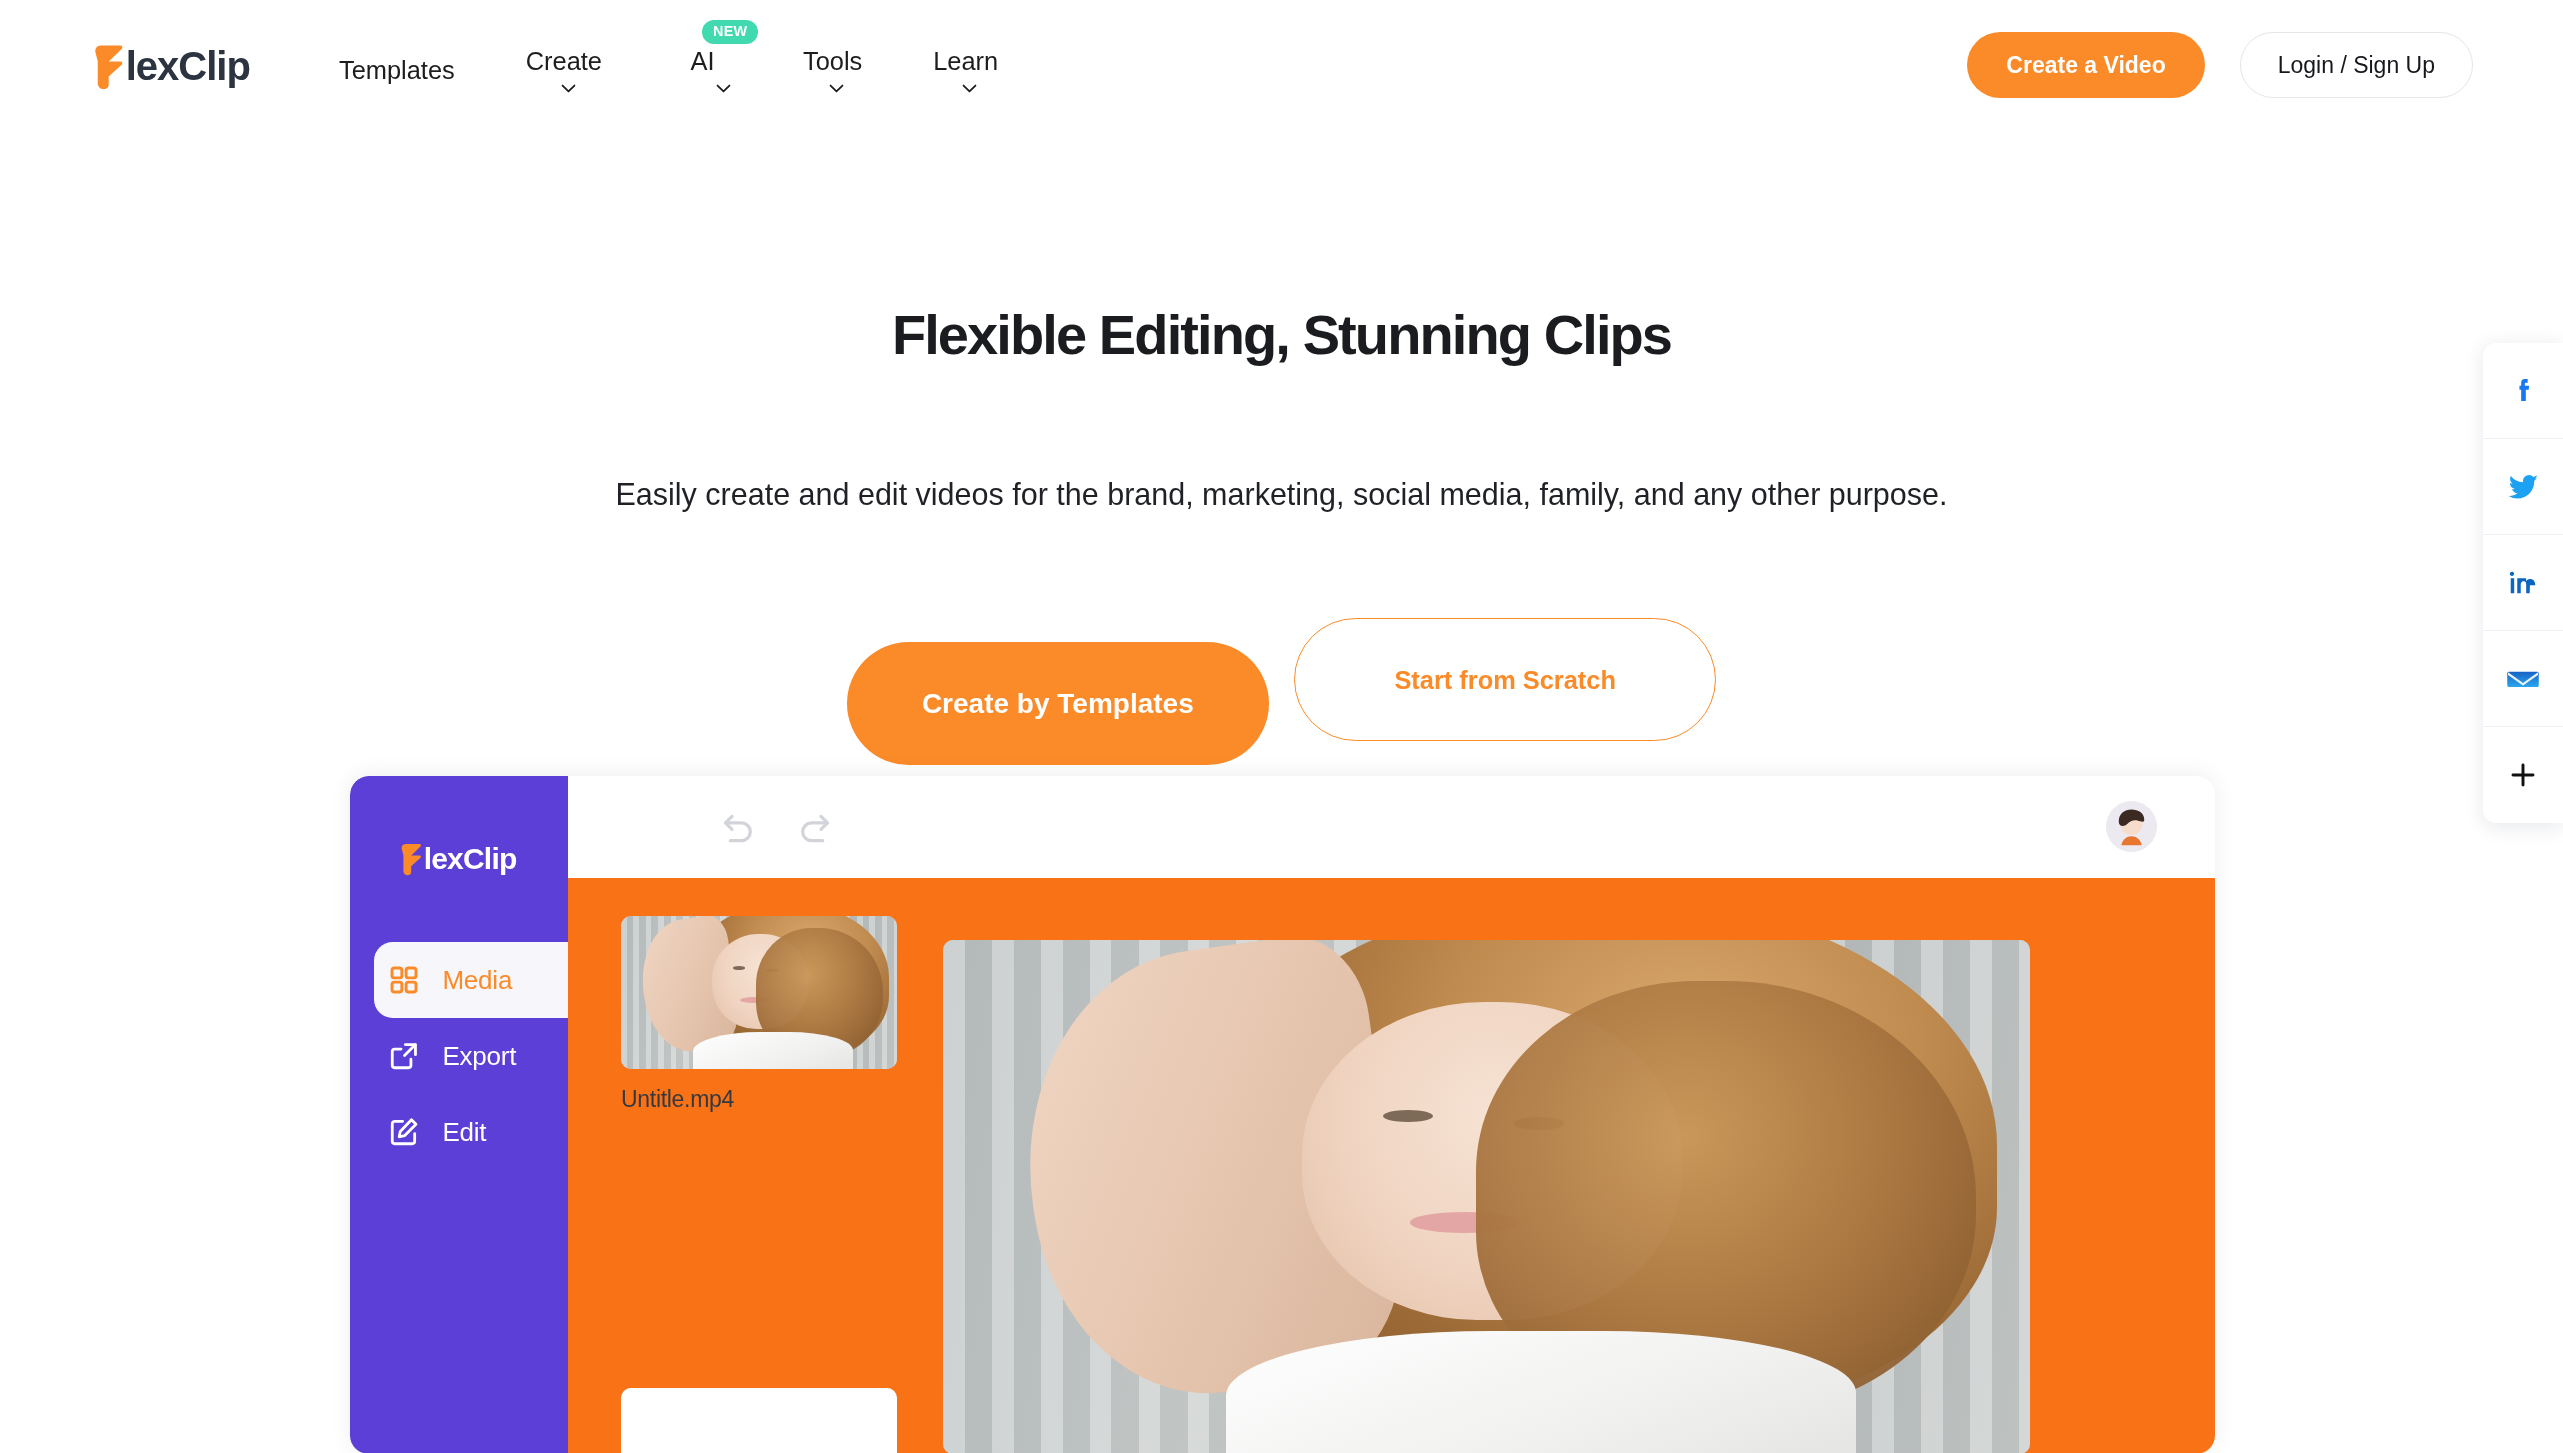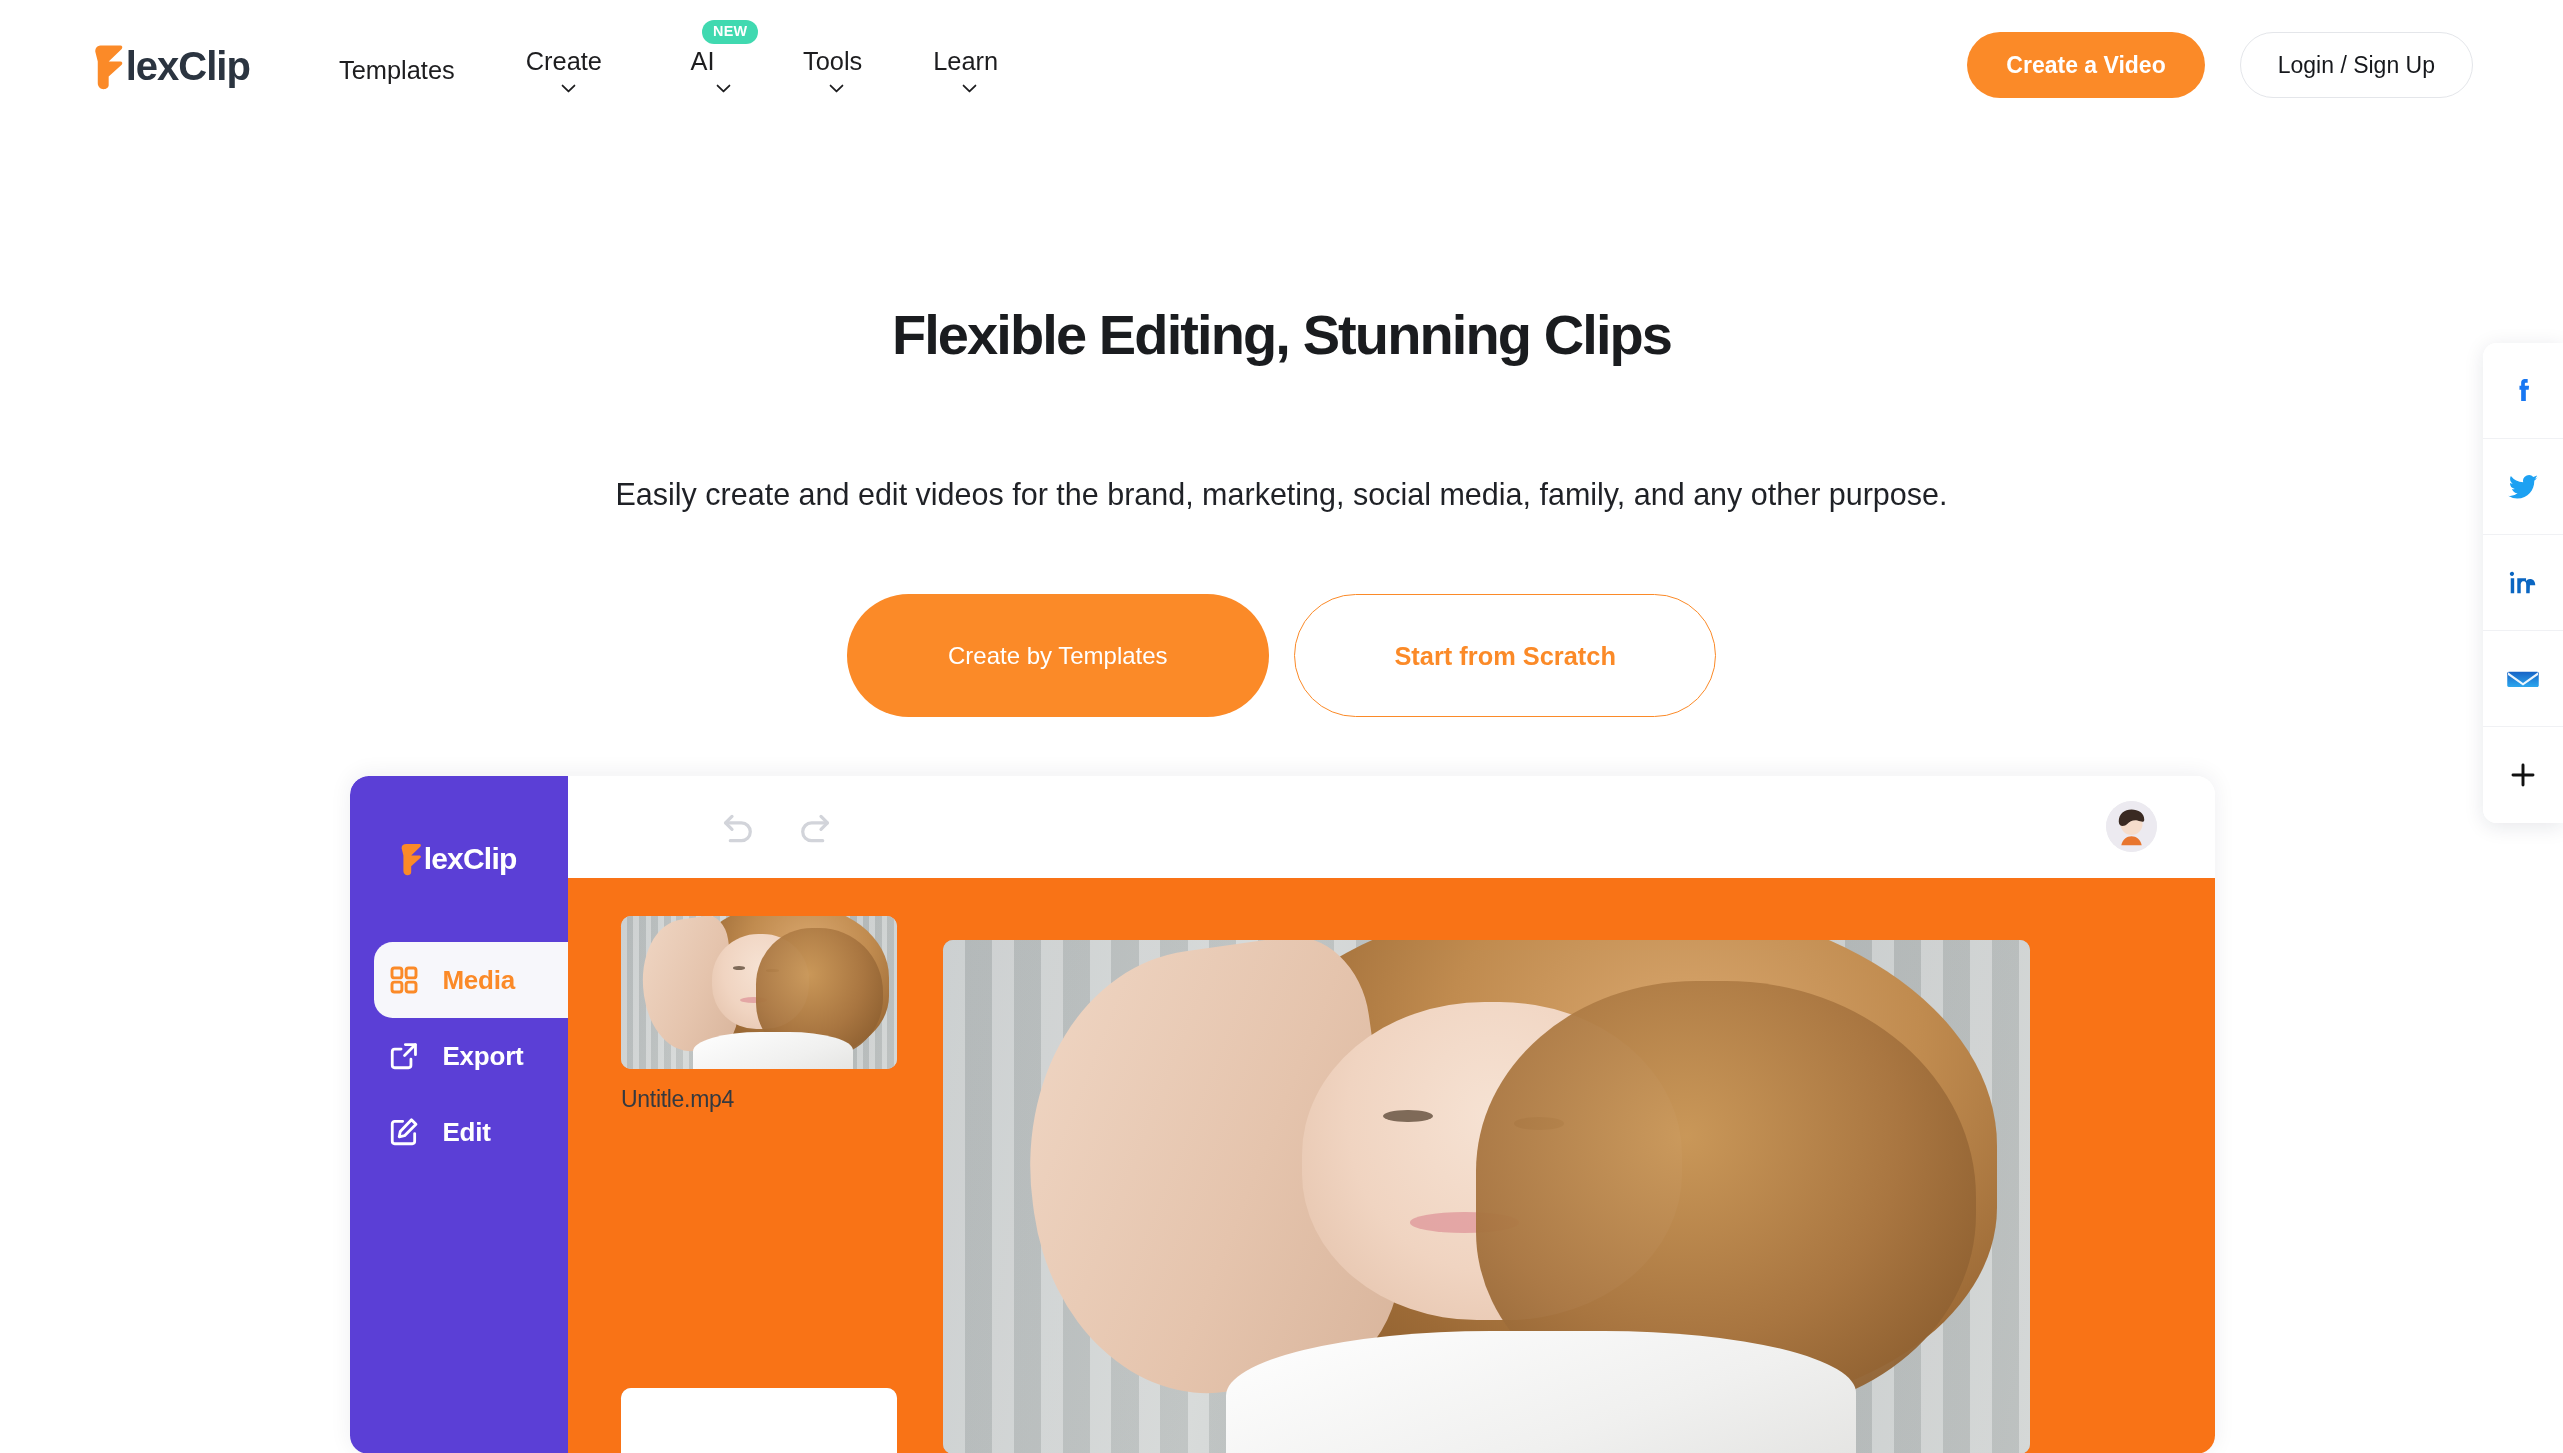--- a/index.html
+++ b/index.html
@@ -81,23 +81,23 @@
   .hero-sub{
     position:absolute; top:472px; left:0; width:2563px;
     font-size:30.5px; font-weight:400; color:#1f2126; line-height:1.5;
   }
   .hero-cta{
     position:absolute; top:594px; left:0; width:2563px;
     display:flex; justify-content:center; align-items:center; gap:25.4px;
   }
   .btn-templates{
     background:#FB8A28; color:#fff;
-    font-size:24px; font-weight:400;
+    font-size:28px; font-weight:700;
     width:422px; height:123px; line-height:123px;
-    border-radius:64px; border:none; cursor:pointer;
+    border-radius:64px; border:none; cursor:pointer;margin-top:48px;
   }
   .btn-scratch{
     background:#fff; color:#FB8A28;
     font-size:25.4px; font-weight:700;
     width:422px; height:123px; line-height:120px;
     border-radius:64px; border:1.7px solid #FB8A28; cursor:pointer;
   }
 
   
   .social-rail{
@@ -138,21 +138,21 @@
   .mock-nav{ position:absolute; left:0; top:166px; width:218px; }
   .mock-nav-item{
     position:relative; display:flex; align-items:center;
     height:76px; padding-left:36px; cursor:pointer;
   }
   .mock-nav-item .mi-icon{
     width:36px; height:36px; display:flex; align-items:center; justify-content:center;
     margin-right:20.4px; flex:none;
   }
   .mock-nav-item .mi-label{
-    font-size:26px; font-weight:700; color:#fff; letter-spacing:-0.2px;
+    font-size:26px; font-weight:400; color:#fff; letter-spacing:-0.2px;
   }
   .mock-nav-item.active{
     background:#f7f7fb; border-radius:18.7px 0 0 18.7px;
     margin-left:24px; padding-left:12px; width:194px;
   }
   .mock-nav-item.active .mi-label{ color:#FB8A28; }
 
   .mock-topbar{
     position:absolute; left:218px; top:0; width:1647px; height:102px;
     background:#fff; display:flex; align-items:center;

